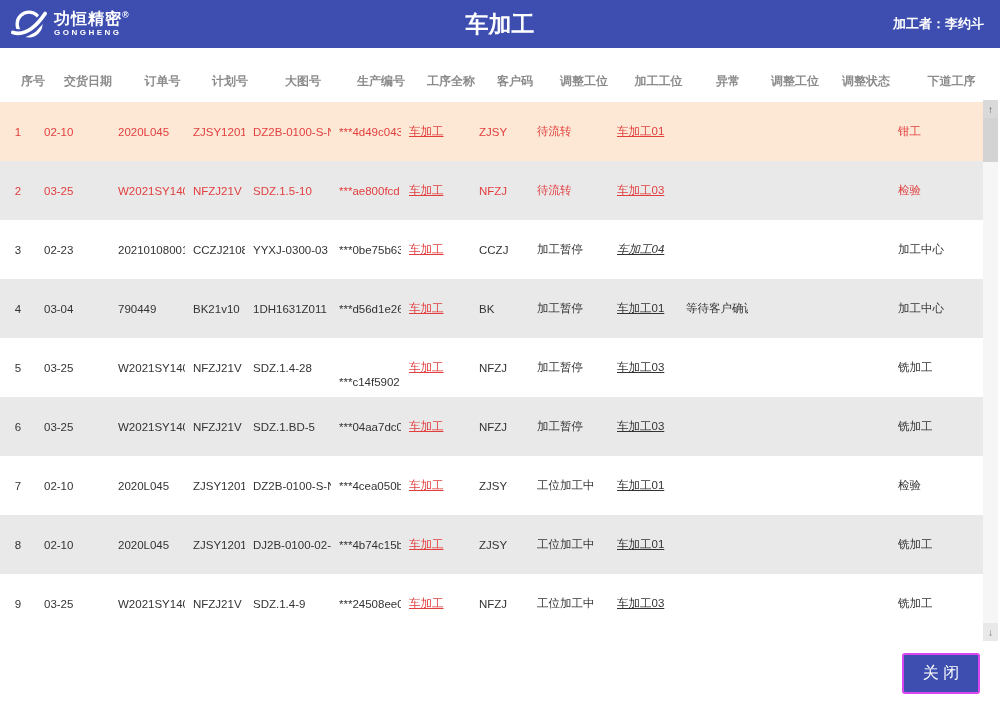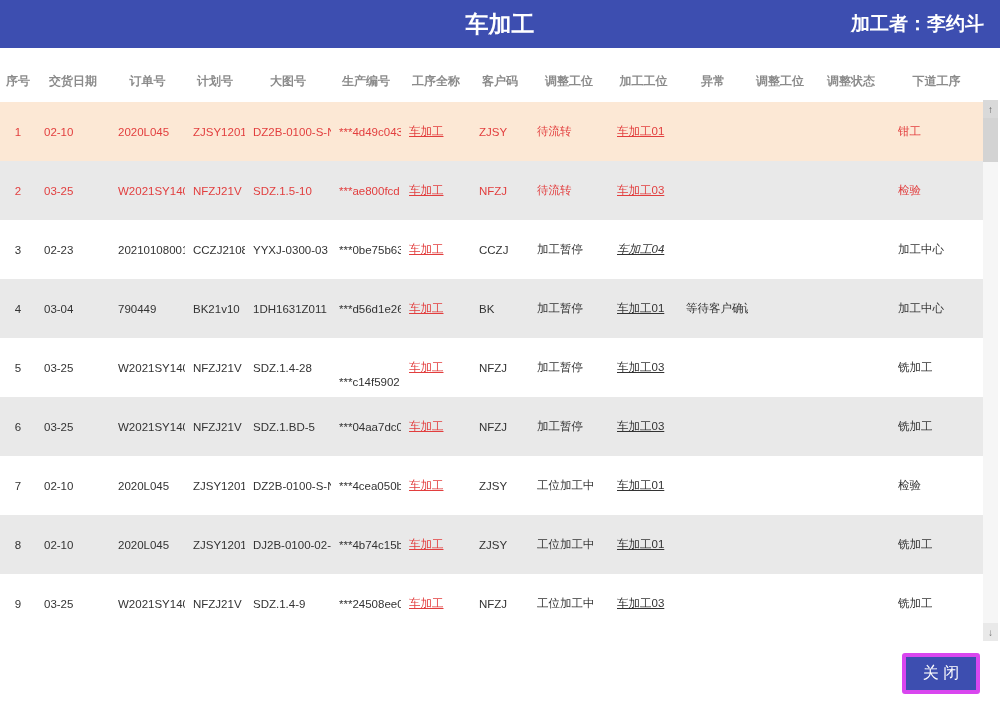--- a/index.html
+++ b/index.html
@@ -14,21 +14,21 @@
   }
   .logo{display:flex;align-items:center;margin-left:10px;gap:6px;}
   .logo-text{display:flex;flex-direction:column;line-height:1;}
   .brand-cn{font-size:16px;font-weight:bold;letter-spacing:1px;}
   .brand-reg{font-size:9px;vertical-align:super;}
   .brand-en{font-size:8px;font-weight:bold;letter-spacing:2.5px;margin-top:2px;}
   .page-title{
     position:absolute;left:0;right:0;text-align:center;font-size:23px;font-weight:600;
     pointer-events:none;
   }
-  .operator{position:absolute;right:16px;font-size:19px;font-weight:bold;}
+  .operator{position:absolute;right:16px;font-size:13px;font-weight:bold;}
   
   .thead{
     position:absolute;top:60px;left:0;width:983px;height:42px;
     display:flex;align-items:center;background:#fff;
   }
   .hcell{
     box-sizing:border-box;flex:none;text-align:center;
     font-size:12px;font-weight:bold;color:#8b8b8b;white-space:nowrap;overflow:hidden;
   }
   .rows{position:absolute;top:102px;left:0;width:983px;}
@@ -52,36 +52,47 @@
     display:flex;align-items:center;justify-content:center;
     font-size:10px;color:#555;user-select:none;
   }
   .sb-btn.up{top:0;}
   .sb-btn.down{bottom:0;background:#e9e9e9;color:#777;}
   .sb-thumb{position:absolute;left:0;top:18px;width:15px;height:44px;background:#d3d3d3;}
   
   .footer{position:absolute;right:20px;bottom:17px;display:flex;gap:28px;}
   .btn{
     height:41px;min-width:78px;padding:0 13px;background:#3d4eb0;color:#fff;
-    border:4px solid #d946ef;border-radius:3px;font-size:16px;
+    border:2px solid #d946ef;border-radius:3px;font-size:16px;
     font-family:inherit;cursor:pointer;white-space:nowrap;
   }
 </style>
 </head>
 <body>
 
 <div class="window">
 
   <div class="topbar">
+    <div class="logo">
+      <svg width="38" height="38" viewBox="0 0 40 40">
+        <circle cx="20" cy="20" r="12.5" stroke="#ffffff" stroke-width="3.5" fill="none"></circle>
+        <path d="M3 29 Q 20 35 37 9" stroke="#3d4eb0" stroke-width="9" fill="none"></path>
+        <path d="M3 29 Q 20 34 37 9" stroke="#ffffff" stroke-width="4" fill="none" stroke-linecap="round"></path>
+      </svg>
+      <div class="logo-text">
+        <span class="brand-cn"><span>功恒精密</span><sup class="brand-reg">®</sup></span>
+        <span class="brand-en">GONGHENG</span>
+      </div>
+    </div>
     <div class="page-title">车加工</div>
     <div class="operator">加工者：李约斗</div>
   </div>
 
   <div class="thead" id="header-row">
-      <div class="hcell" style="width: 36px;">序号</div>
+      <div class="hcell" style="width: 36px; margin-left: 15px;">序号</div>
       <div class="hcell" style="width: 74px;">交货日期</div>
       <div class="hcell" style="width: 75px;">订单号</div>
       <div class="hcell" style="width: 60px;">计划号</div>
       <div class="hcell" style="width: 86px;">大图号</div>
       <div class="hcell" style="width: 70px;">生产编号</div>
       <div class="hcell" style="width: 70px;">工序全称</div>
       <div class="hcell" style="width: 58px;">客户码</div>
       <div class="hcell" style="width: 80px;">调整工位</div>
       <div class="hcell" style="width: 69px;">加工工位</div>
       <div class="hcell" style="width: 70px;">异常</div>

